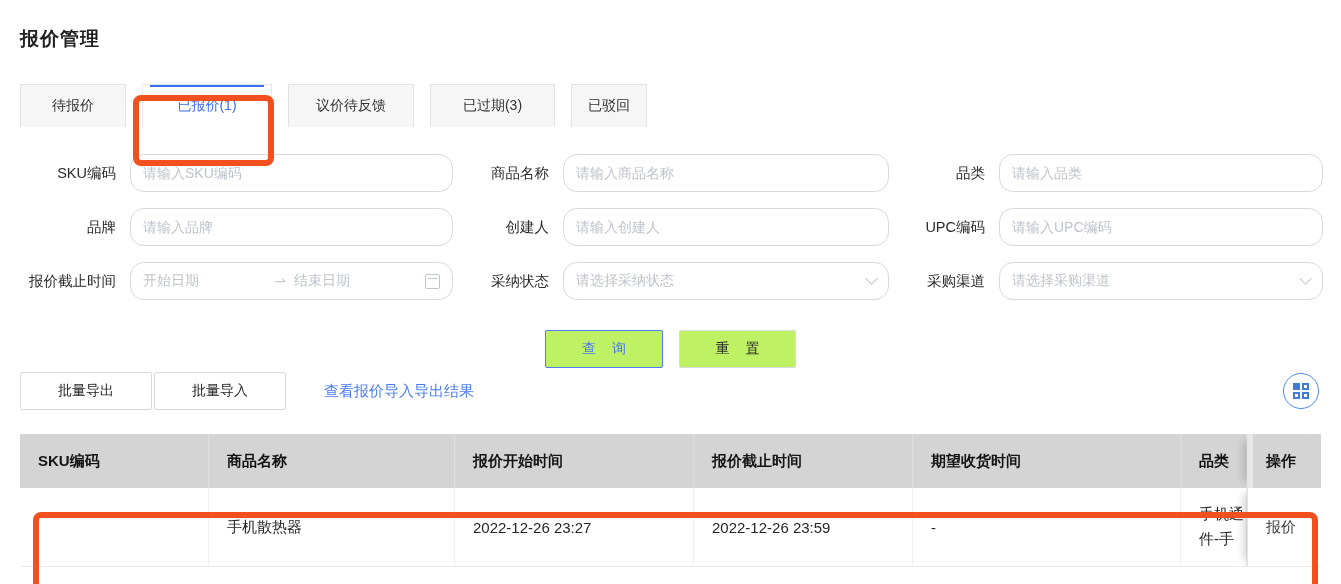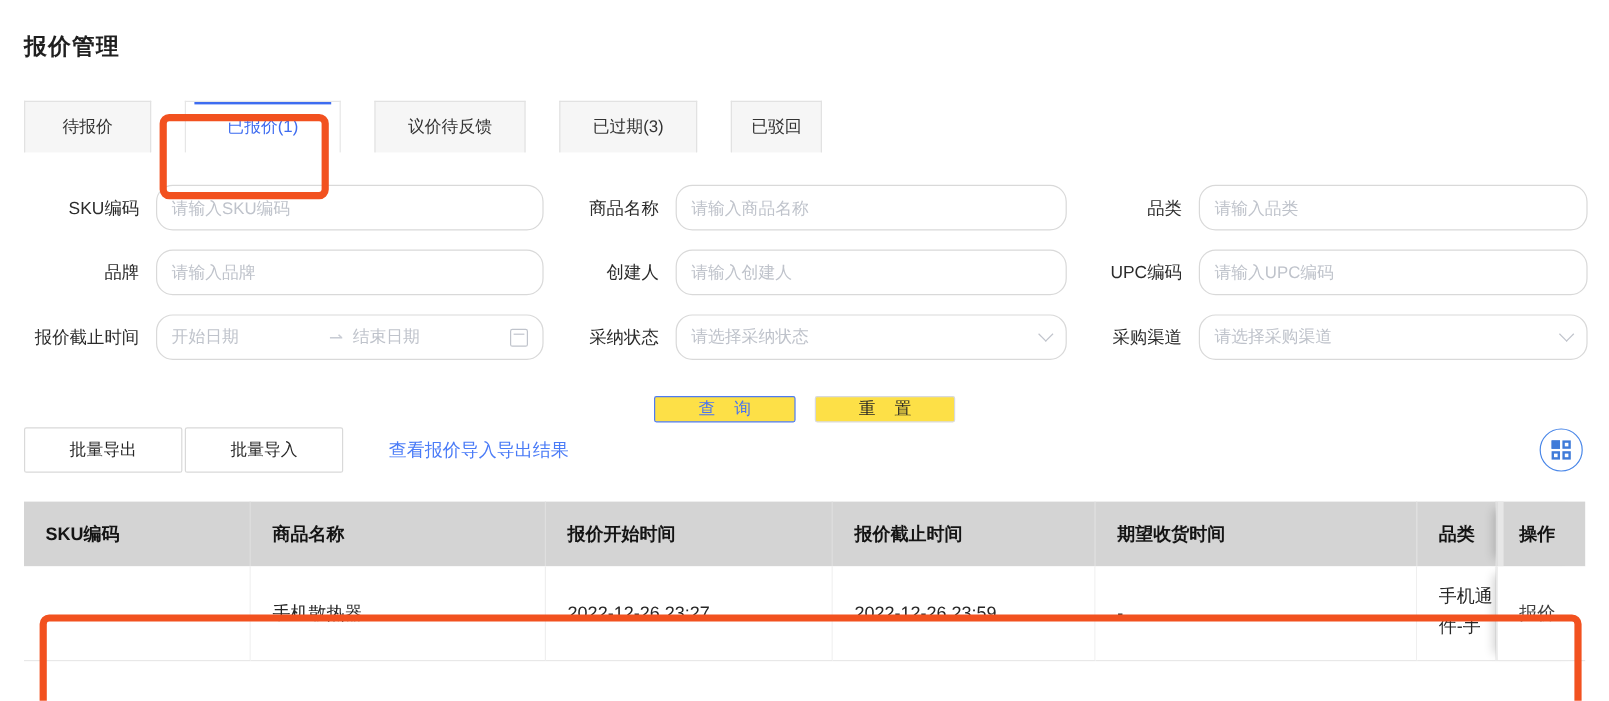--- a/index.html
+++ b/index.html
@@ -4,25 +4,25 @@
 <style>
   * { margin:0; padding:0; box-sizing:border-box; }
   html,body { width:1341px; height:584px; background:#ffffff; overflow:hidden;
     font-family:"Liberation Sans","DejaVu Sans",sans-serif; }
   .page { position:relative; width:1341px; height:584px; padding:0 20px; }
 
   
   .page-title { margin-top:26px; font-size:19px; font-weight:600; color:#1f1f1f; letter-spacing:1px; }
 
   
-  .tabs { display:flex; gap:28px; margin-top:32px; height:43px;align-items:flex-end; }
+  .tabs { display:flex; gap:16px; margin-top:32px; height:43px;align-items:flex-end; }
   .tab { height:43px; display:flex; align-items:center; justify-content:center;
     background:#f6f6f6; border:1px solid #e2e2e2; border-bottom:none; font-size:14px; color:#333;
     cursor:pointer; position:relative; }
-  .tab-w1{width:106px}.tab-w2{width:130px}.tab-w3{width:126px}.tab-w4{width:115px}.tab-w5{width:76px}
+  .tab-w1{width:106px}.tab-w2{width:130px}.tab-w3{width:126px}.tab-w4{width:125px}.tab-w5{width:76px}
   .tab.active { background:#ffffff; color:#3e6cf0; border-color:#e6e6e6; }
   .tab.active::before { content:""; position:absolute; top:0; left:7px; right:7px; height:2px; background:#3e6cf0; }
 
   
   .filter-form { display:grid; grid-template-columns:433px 436px 434px; row-gap:16px; margin-top:27px; }
   .form-item { display:flex; align-items:center; height:38px; }
   .form-label { width:110px; padding-right:14px; text-align:right; font-size:14.5px; color:#2b2b2b; white-space:nowrap; }
   .form-control { flex:1; height:38px; border:1px solid #d9d9d9; border-radius:14px; background:#fff;
     font-size:14px; color:#333; padding:0 12px; display:flex; align-items:center; }
   input.form-control { outline:none; }
@@ -33,22 +33,22 @@
     transform:rotate(45deg); margin-top:-5px; }
   .range-box { gap:8px; }
   .range-start { flex:1; }
   .range-end { flex:1; }
   .range-arrow { color:#c8ccd4; font-size:14px; }
   .cal-icon { width:15px; height:15px; border:1.4px solid #c0c4cc; border-radius:2px; position:relative; }
   .cal-icon::before { content:""; position:absolute; left:2px; right:2px; top:3px; height:1.4px; background:#c0c4cc; }
 
   
   .form-actions { margin-top:30px; display:flex; justify-content:center; gap:16px; }
-  .btn { height:22px; border-radius:2px; font-size:14px; display:flex; align-items:center; justify-content:center;
-    cursor:pointer; background:#fde047; }
+  .btn { height:38px; border-radius:2px; font-size:14px; display:flex; align-items:center; justify-content:center;
+    cursor:pointer; background:#bef264; }
   .btn-query { width:118px; border:1px solid #4e7bf2; color:#4873f2; letter-spacing:6px; padding-left:6px; }
   .btn-reset { width:117px; border:1px solid #d9d9d9; color:#262626; letter-spacing:6px; padding-left:6px; }
 
   
   .toolbar { margin-top:4px; display:flex; align-items:center; }
   .btn-plain { width:132px; height:38px; border:1px solid #d9d9d9; border-radius:2px; background:#fff;
     font-size:14px; color:#262626; display:flex; align-items:center; justify-content:center; cursor:pointer; }
   .btn-plain + .btn-plain { margin-left:2px; }
   .toolbar-link { margin-left:38px; font-size:15px; color:#4a7bf7; cursor:pointer; }
   .toolbar-spacer { flex:1; }

